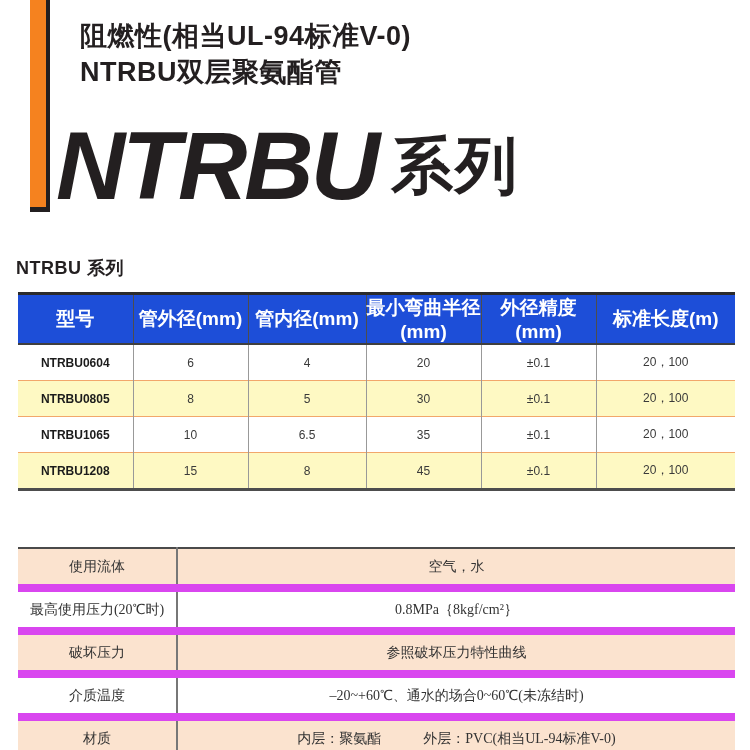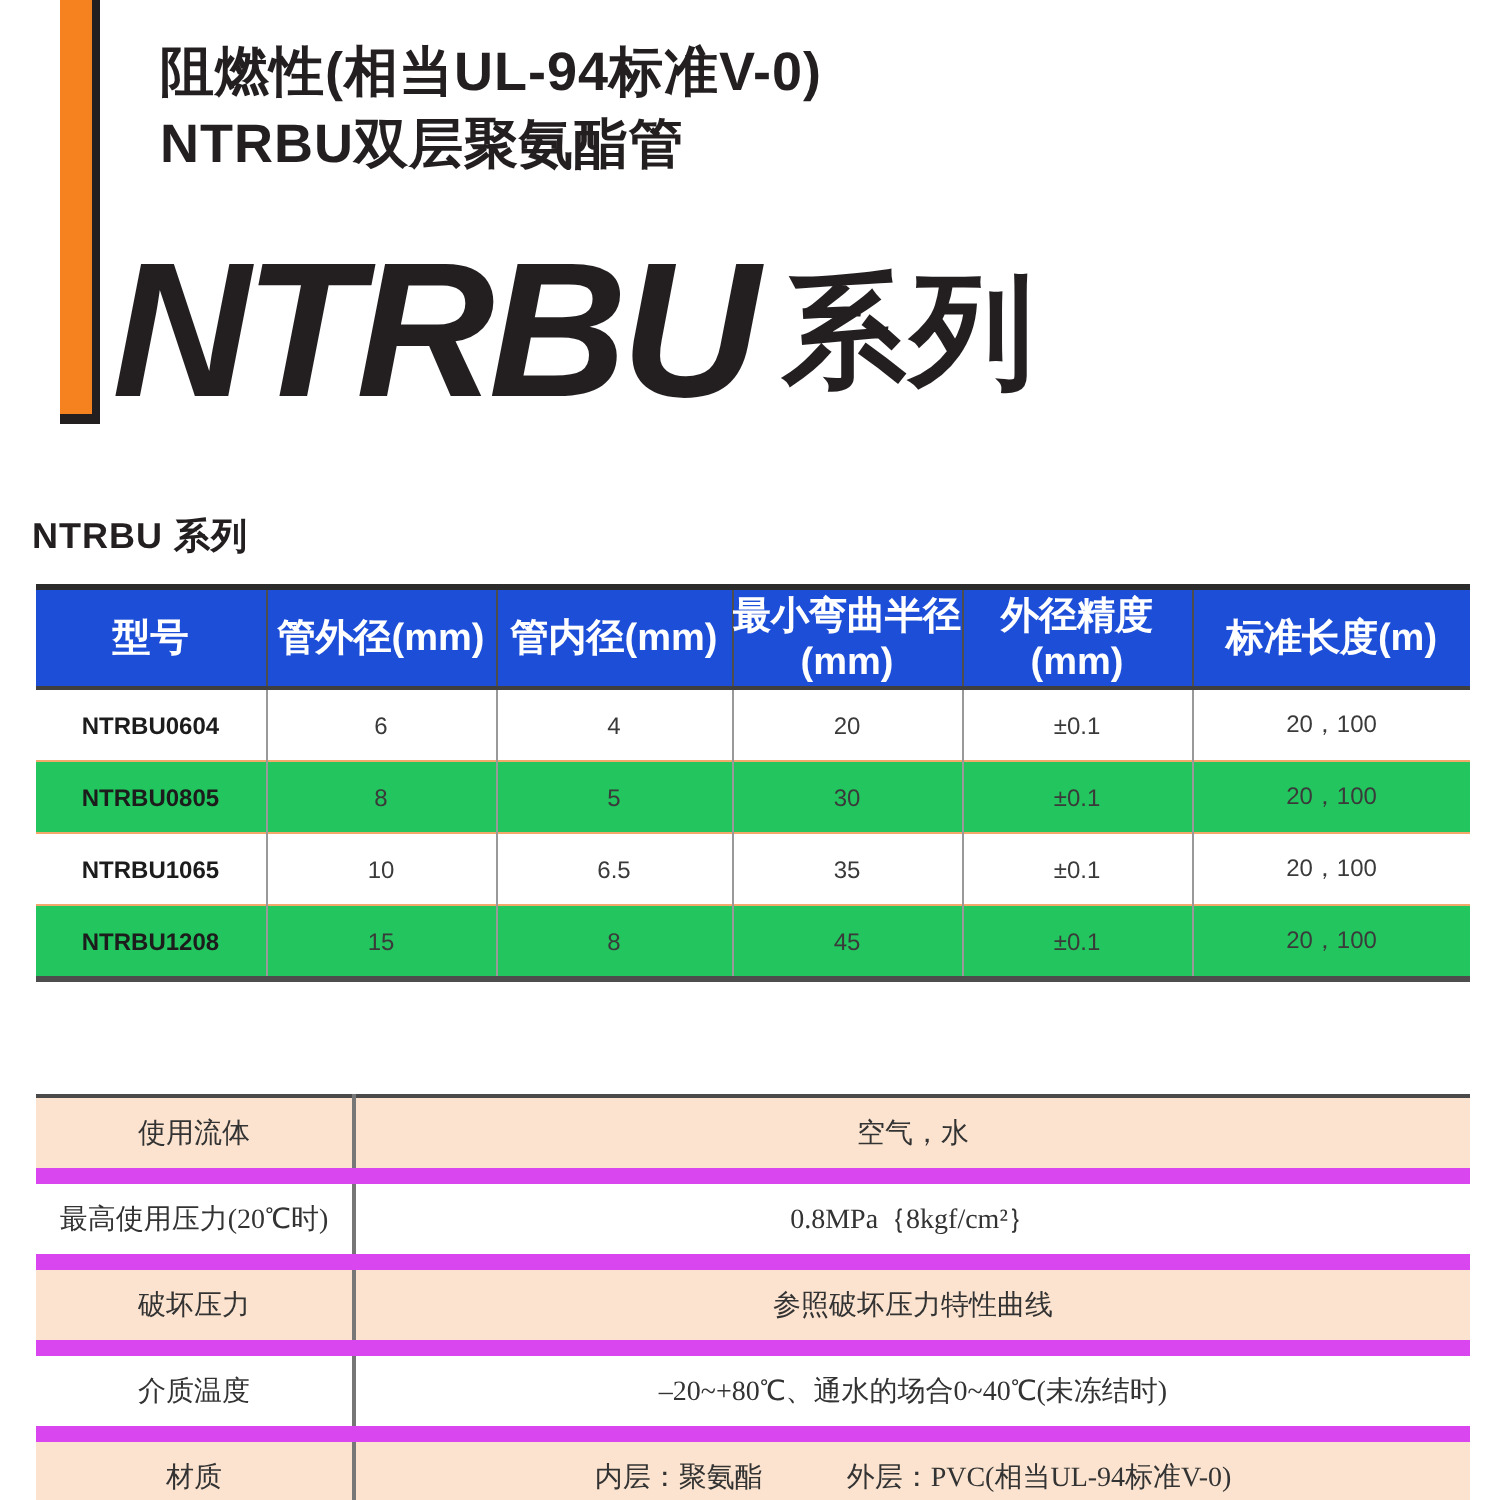--- a/index.html
+++ b/index.html
@@ -39,21 +39,21 @@
     background:#1d4ed8;color:#ffffff;font-size:19px;font-weight:bold;
     height:37px;text-align:center;border-left:1px solid #4D4D4D;
     border-bottom:2px solid #3F3F3F;padding:0;
   }
   .spec-table th:first-child{border-left:none;}
   .spec-table td{
     height:35px;text-align:center;font-size:12px;color:#3A3A3A;
     border-left:1px solid #999999;border-top:1px solid #F2A76B;padding:0;
   }
   .spec-table td:first-child{border-left:none;font-weight:bold;color:#1C1C1C;}
-  .spec-table tr.peach td{background:#22c55e;}
+  .spec-table tr.peach td{background:#fef9c3;}
   .spec-table tr:first-child td{border-top:none;}
   
   .prop-table{
     position:absolute;left:18px;top:547px;width:717px;
     border-collapse:collapse;table-layout:fixed;
     font-family:"Liberation Serif", serif;
     border-top:2px solid #4A4A4A;border-bottom:2px solid #4A4A4A;
   }
   .prop-table td{
     height:35px;text-align:center;font-size:14px;color:#333333;padding:0 6px;
@@ -148,21 +148,21 @@
       <tr>
         <td class="label">最高使用压力(20℃时)</td>
         <td class="value">0.8MPa｛8kgf/cm²｝</td>
       </tr>
       <tr class="peach">
         <td class="label">破坏压力</td>
         <td class="value">参照破坏压力特性曲线</td>
       </tr>
       <tr>
         <td class="label">介质温度</td>
-        <td class="value">–20~+80℃、通水的场合0~40℃(未冻结时)</td>
+        <td class="value">–20~+60℃、通水的场合0~60℃(未冻结时)</td>
       </tr>
       <tr class="peach">
         <td class="label">材质</td>
         <td class="value">内层：聚氨酯　　　外层：PVC(相当UL-94标准V-0)</td>
       </tr>
     </tbody>
   </table>
 
 </div>
 

